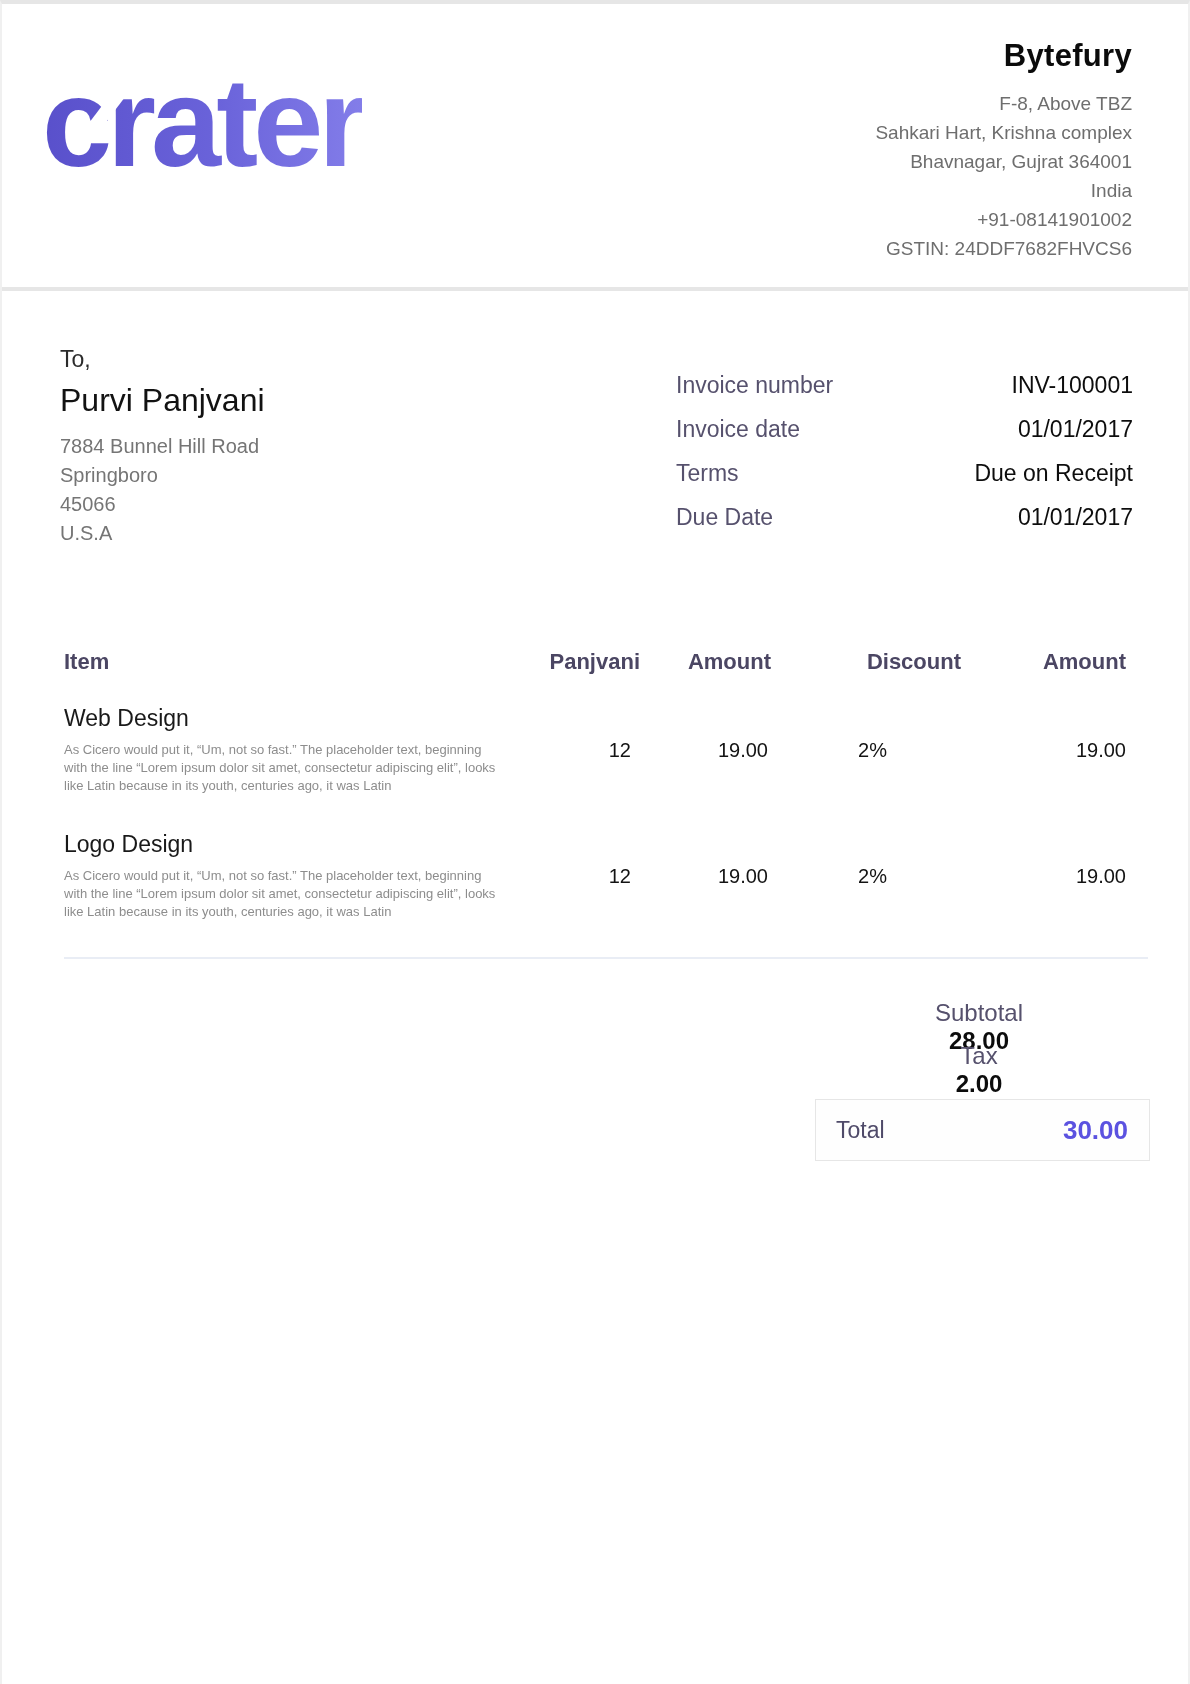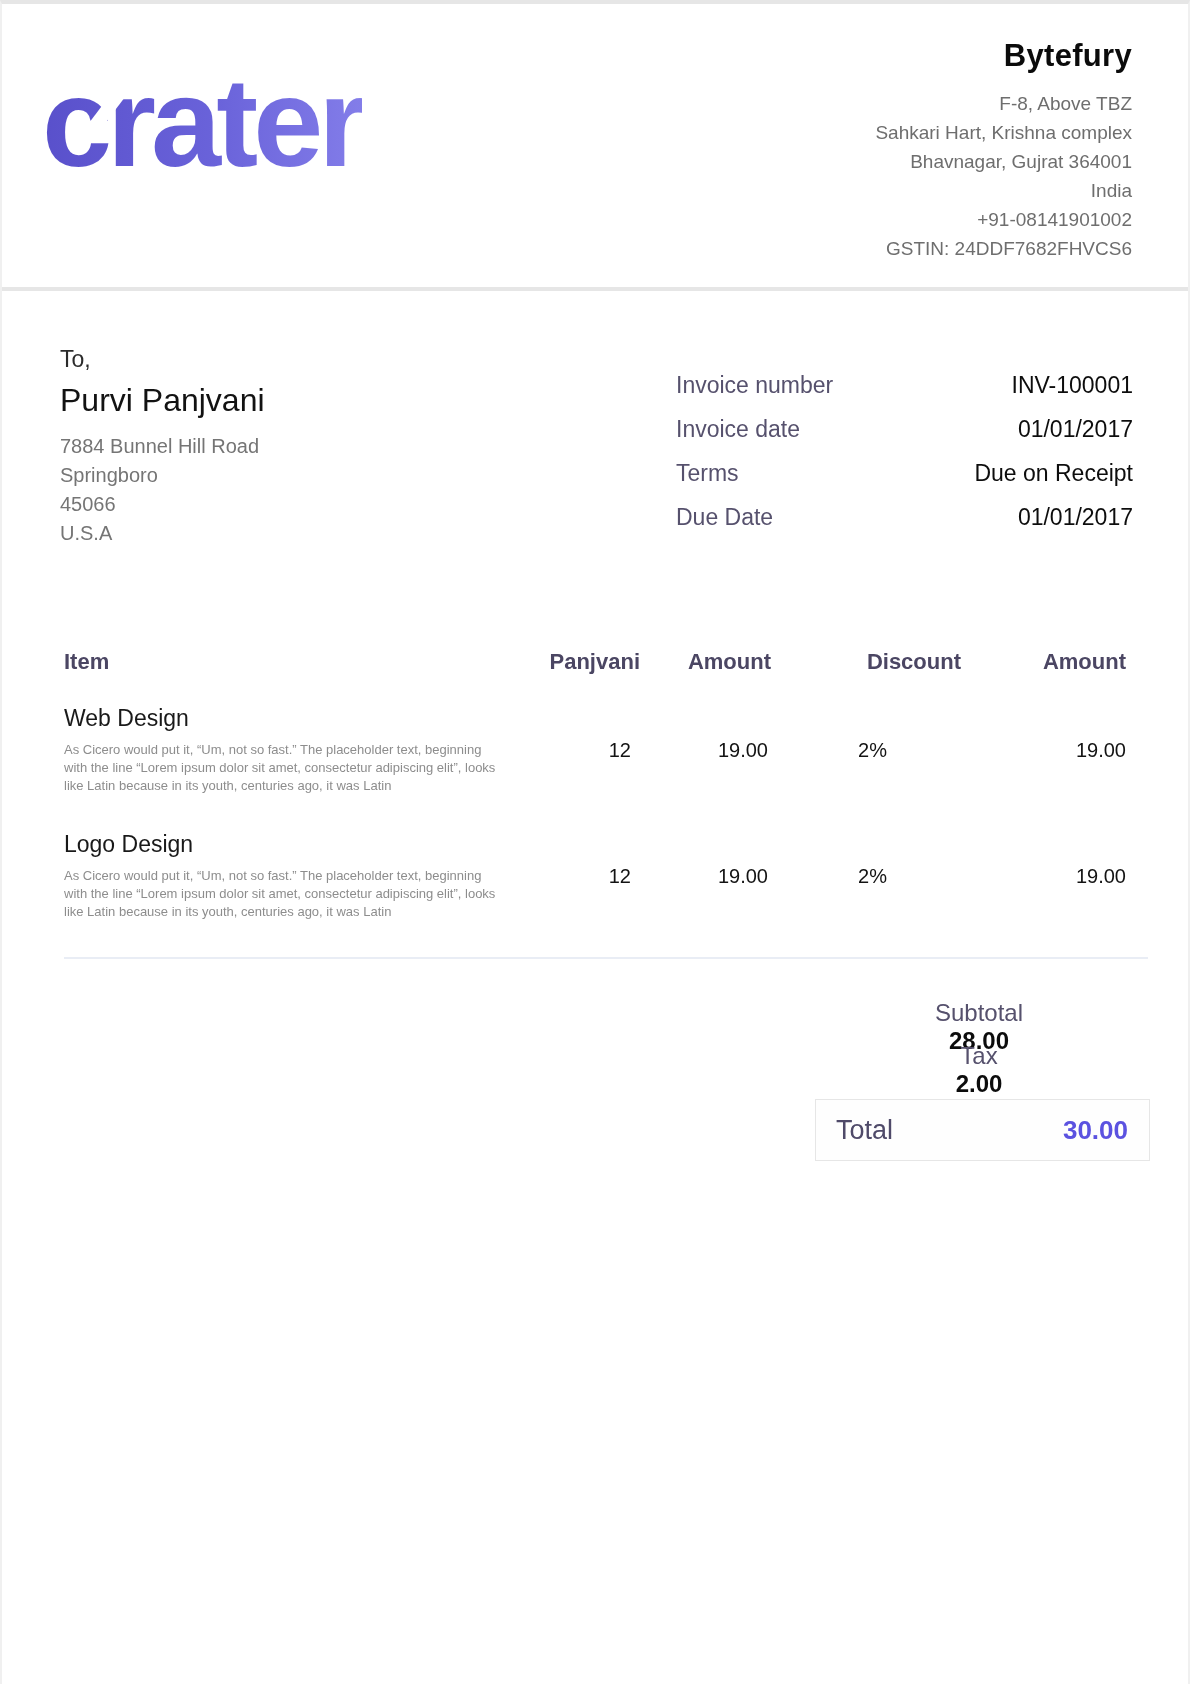--- a/index.html
+++ b/index.html
@@ -70,21 +70,21 @@
   
   .totals { margin:40px 42px 0 813px; width:335px; }
   .totals-row { display:flex; justify-content:space-between; align-items:center; height:43px; padding:0 24px 0 17px;flex-direction:column; }
   .totals-label { font-size:24px; color:#56516d; }
   .totals-value { font-size:24px; color:#0c0c0c; font-weight:bold; }
   .total-box {
     margin-top:14px; height:62px; border:1px solid #e6e6e6; background:#fefefe;
     display:flex; justify-content:space-between; align-items:center;
     padding:0 21px 0 20px;
   }
-  .total-label { font-size:27px; color:#4f4a69; }
+  .total-label { font-size:23px; color:#4f4a69; }
   .total-value { font-size:26px; color:#5b52e0; font-weight:bold; }
 </style>
 </head>
 <body>
 
 <div class="page">
 
   <div class="header">
     <div class="logo">
       <span>crater</span>

